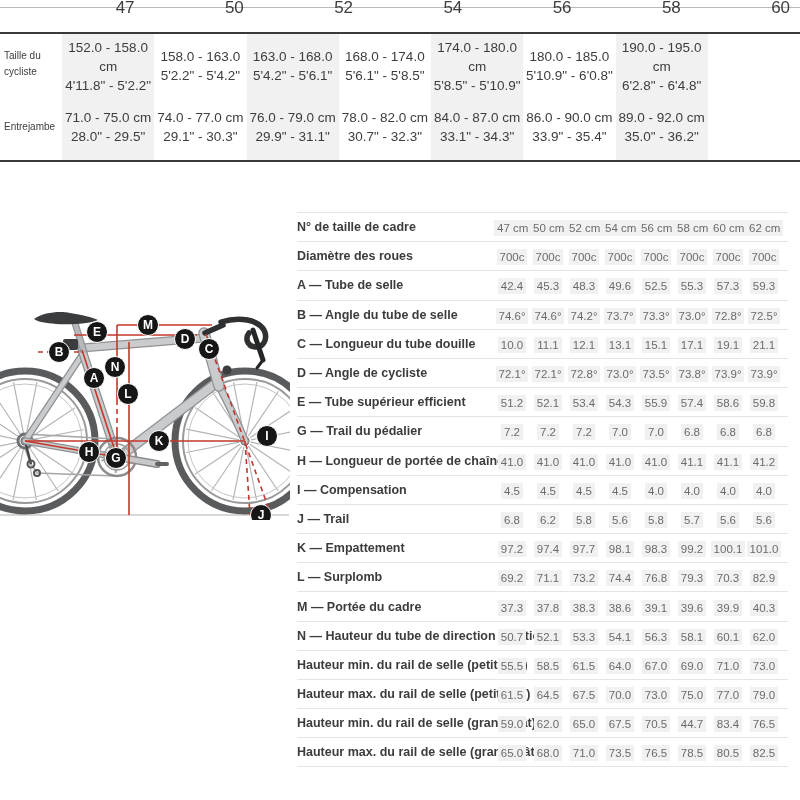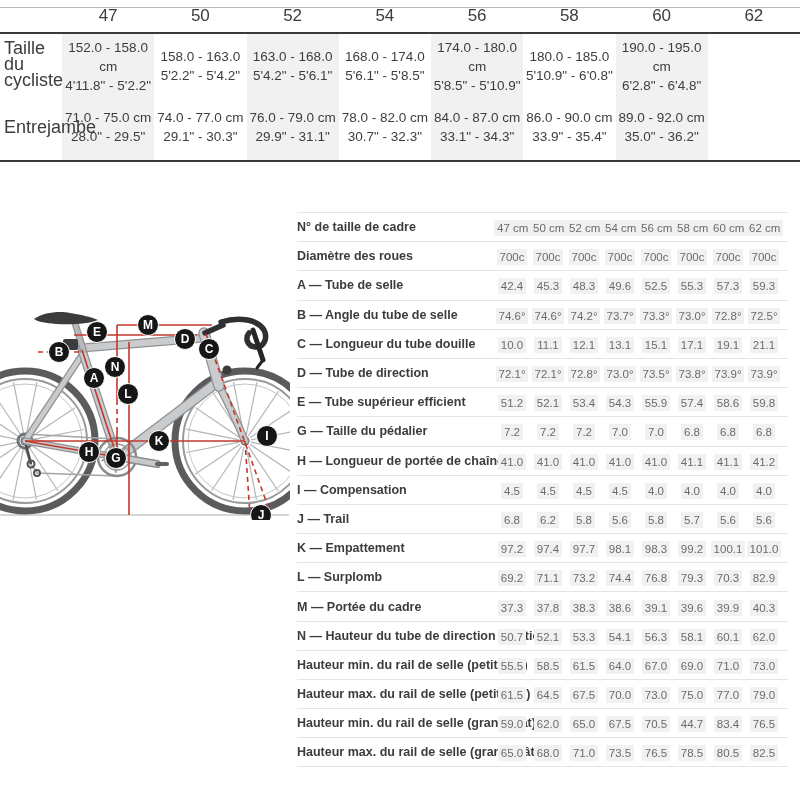--- a/index.html
+++ b/index.html
@@ -1,29 +1,29 @@
 <!DOCTYPE html>
 <html><head>
 <meta charset="utf-8">
 <style>
   html,body{margin:0;padding:0;background:#fff;}
   #canvas{position:relative;width:800px;height:800px;background:#fff;overflow:hidden;
           font-family:"Liberation Sans",sans-serif;color:#3d3d3d;}
   
   #size-table{position:absolute;left:0;top:7px;width:800px;}
   .tt-header{display:flex;align-items:flex-end;height:27px;border-top:1px solid #b9b9b9;
-             border-bottom:2px solid #3a3a3a;box-sizing:border-box;padding-bottom:6px;}
+             border-bottom:2px solid #3a3a3a;box-sizing:border-box;padding-bottom:14px;gap:17px;}
   .tt-hspacer{width:62px;flex:none;}
   .tt-hcell{width:92.25px;flex:none;text-align:center;font-size:17px;color:#3d3d3d;}
   .tt-body{position:relative;height:126px;border-bottom:2px solid #3a3a3a;}
   .tt-shade{position:absolute;top:0;bottom:0;width:92.25px;background:#f1f1f1;z-index:0;}
   .tt-row{position:relative;display:flex;z-index:1;}
   .tt-row1{height:60px;}
   .tt-row2{height:66px;}
-  .tt-label{width:62px;flex:none;display:flex;align-items:center;font-size:18px;
+  .tt-label{width:62px;flex:none;display:flex;align-items:center;font-size:10px;
             line-height:16px;padding-left:4px;box-sizing:border-box;color:#3d3d3d;}
   .tt-cell{width:92.25px;flex:none;text-align:center;font-size:13.5px;line-height:19px;
            display:flex;flex-direction:column;justify-content:center;color:#3d3d3d;}
   .tt-row1 .tt-cell{padding-top:4px;}
   
   #geo-table{position:absolute;left:297px;top:212px;width:491px;}
   .g-row{display:grid;grid-template-columns:197px repeat(8,36px);align-items:center;
          height:29.2px;border-top:1px solid #e4e4e4;box-sizing:border-box;}
   .g-row:last-child{border-bottom:1px solid #e4e4e4;}
   .g-label{font-size:12.5px;font-weight:700;color:#3c3c3c;white-space:nowrap;}
@@ -340,21 +340,21 @@
         <div class="g-cell"><span class="g-chip">10.0</span></div>
         <div class="g-cell"><span class="g-chip">11.1</span></div>
         <div class="g-cell"><span class="g-chip">12.1</span></div>
         <div class="g-cell"><span class="g-chip">13.1</span></div>
         <div class="g-cell"><span class="g-chip">15.1</span></div>
         <div class="g-cell"><span class="g-chip">17.1</span></div>
         <div class="g-cell"><span class="g-chip">19.1</span></div>
         <div class="g-cell"><span class="g-chip">21.1</span></div>
       </div>
       <div class="g-row">
-        <div class="g-label">D — Tube de direction</div>
+        <div class="g-label">D — Angle de cycliste</div>
         <div class="g-cell"><span class="g-chip">72.1°</span></div>
         <div class="g-cell"><span class="g-chip">72.1°</span></div>
         <div class="g-cell"><span class="g-chip">72.8°</span></div>
         <div class="g-cell"><span class="g-chip">73.0°</span></div>
         <div class="g-cell"><span class="g-chip">73.5°</span></div>
         <div class="g-cell"><span class="g-chip">73.8°</span></div>
         <div class="g-cell"><span class="g-chip">73.9°</span></div>
         <div class="g-cell"><span class="g-chip">73.9°</span></div>
       </div>
       <div class="g-row">
@@ -362,21 +362,21 @@
         <div class="g-cell"><span class="g-chip">51.2</span></div>
         <div class="g-cell"><span class="g-chip">52.1</span></div>
         <div class="g-cell"><span class="g-chip">53.4</span></div>
         <div class="g-cell"><span class="g-chip">54.3</span></div>
         <div class="g-cell"><span class="g-chip">55.9</span></div>
         <div class="g-cell"><span class="g-chip">57.4</span></div>
         <div class="g-cell"><span class="g-chip">58.6</span></div>
         <div class="g-cell"><span class="g-chip">59.8</span></div>
       </div>
       <div class="g-row">
-        <div class="g-label">G — Taille du pédalier</div>
+        <div class="g-label">G — Trail du pédalier</div>
         <div class="g-cell"><span class="g-chip">7.2</span></div>
         <div class="g-cell"><span class="g-chip">7.2</span></div>
         <div class="g-cell"><span class="g-chip">7.2</span></div>
         <div class="g-cell"><span class="g-chip">7.0</span></div>
         <div class="g-cell"><span class="g-chip">7.0</span></div>
         <div class="g-cell"><span class="g-chip">6.8</span></div>
         <div class="g-cell"><span class="g-chip">6.8</span></div>
         <div class="g-cell"><span class="g-chip">6.8</span></div>
       </div>
       <div class="g-row">

